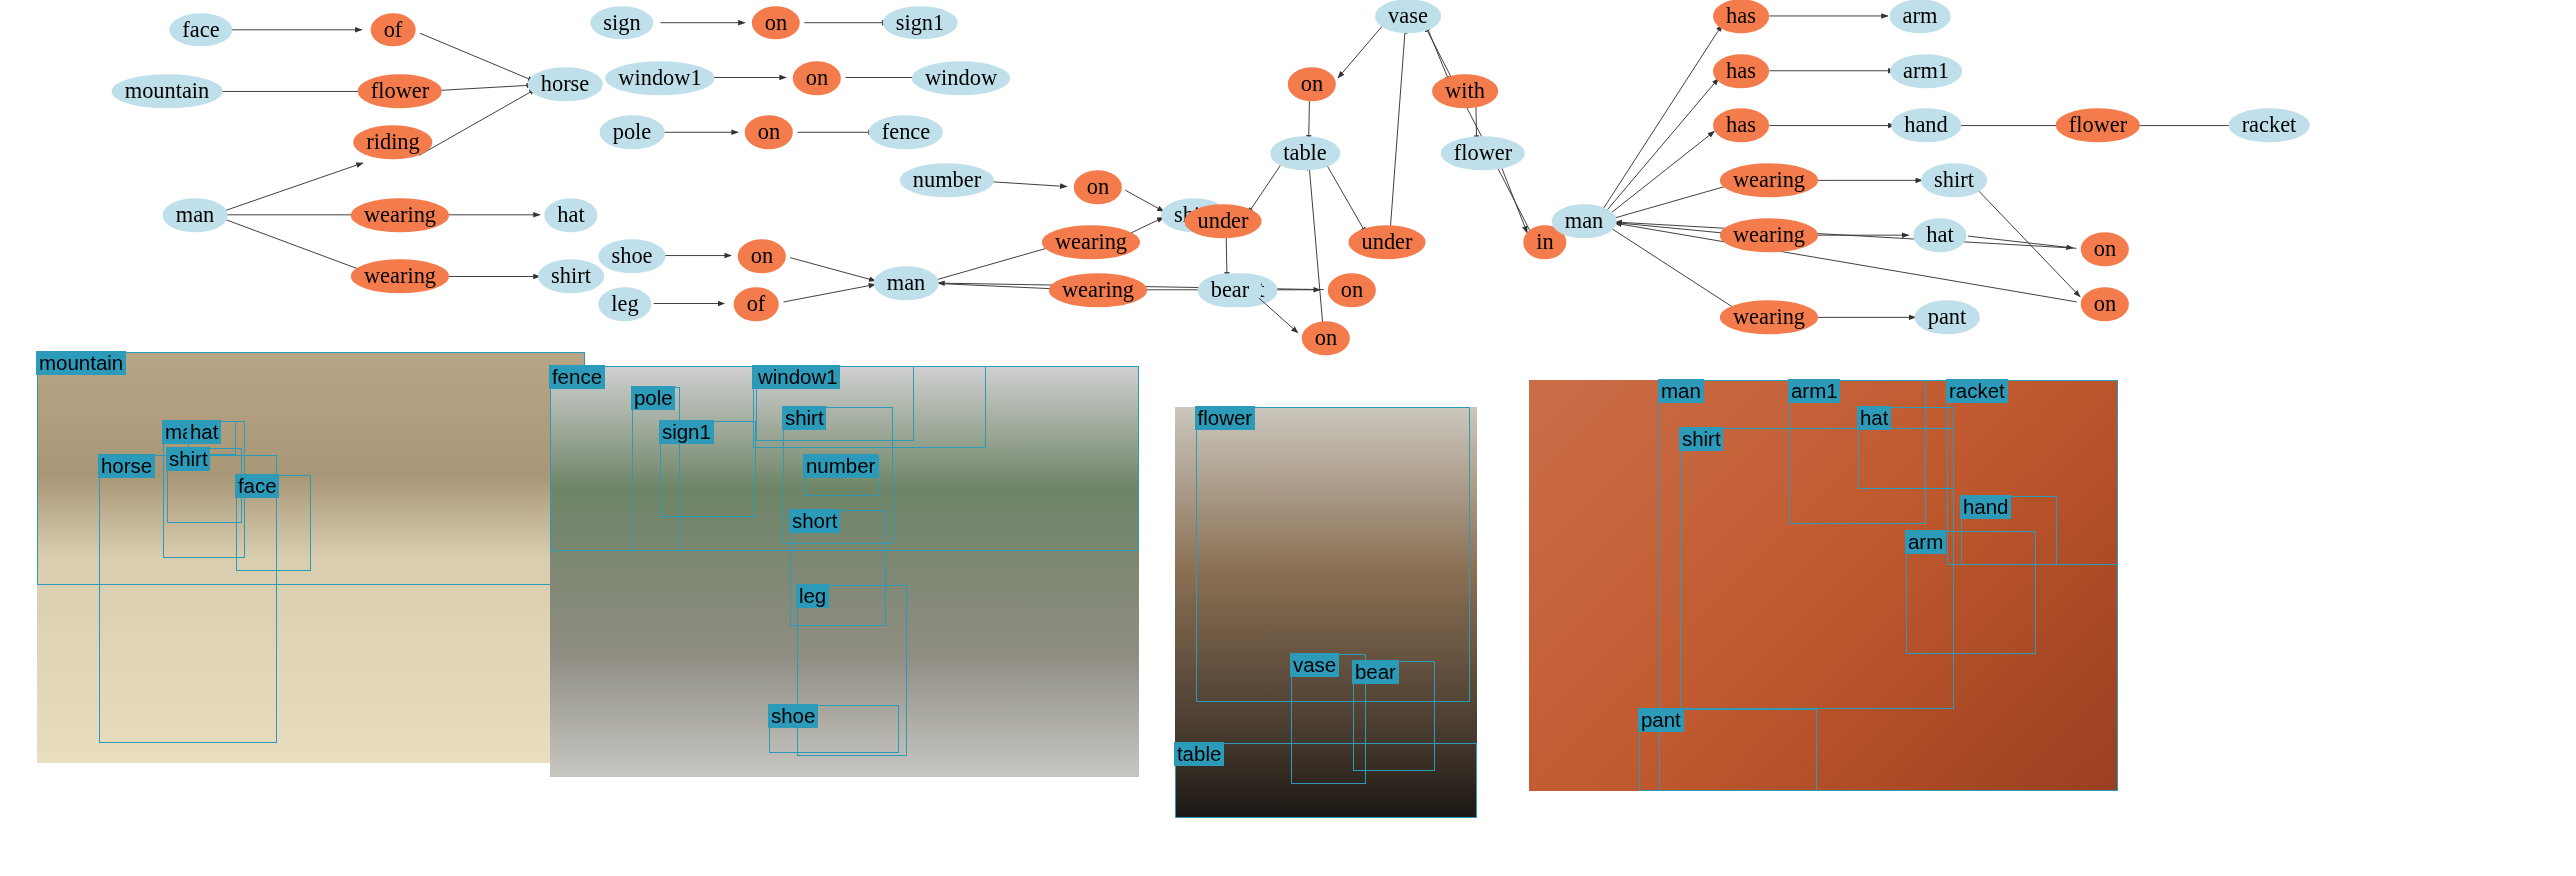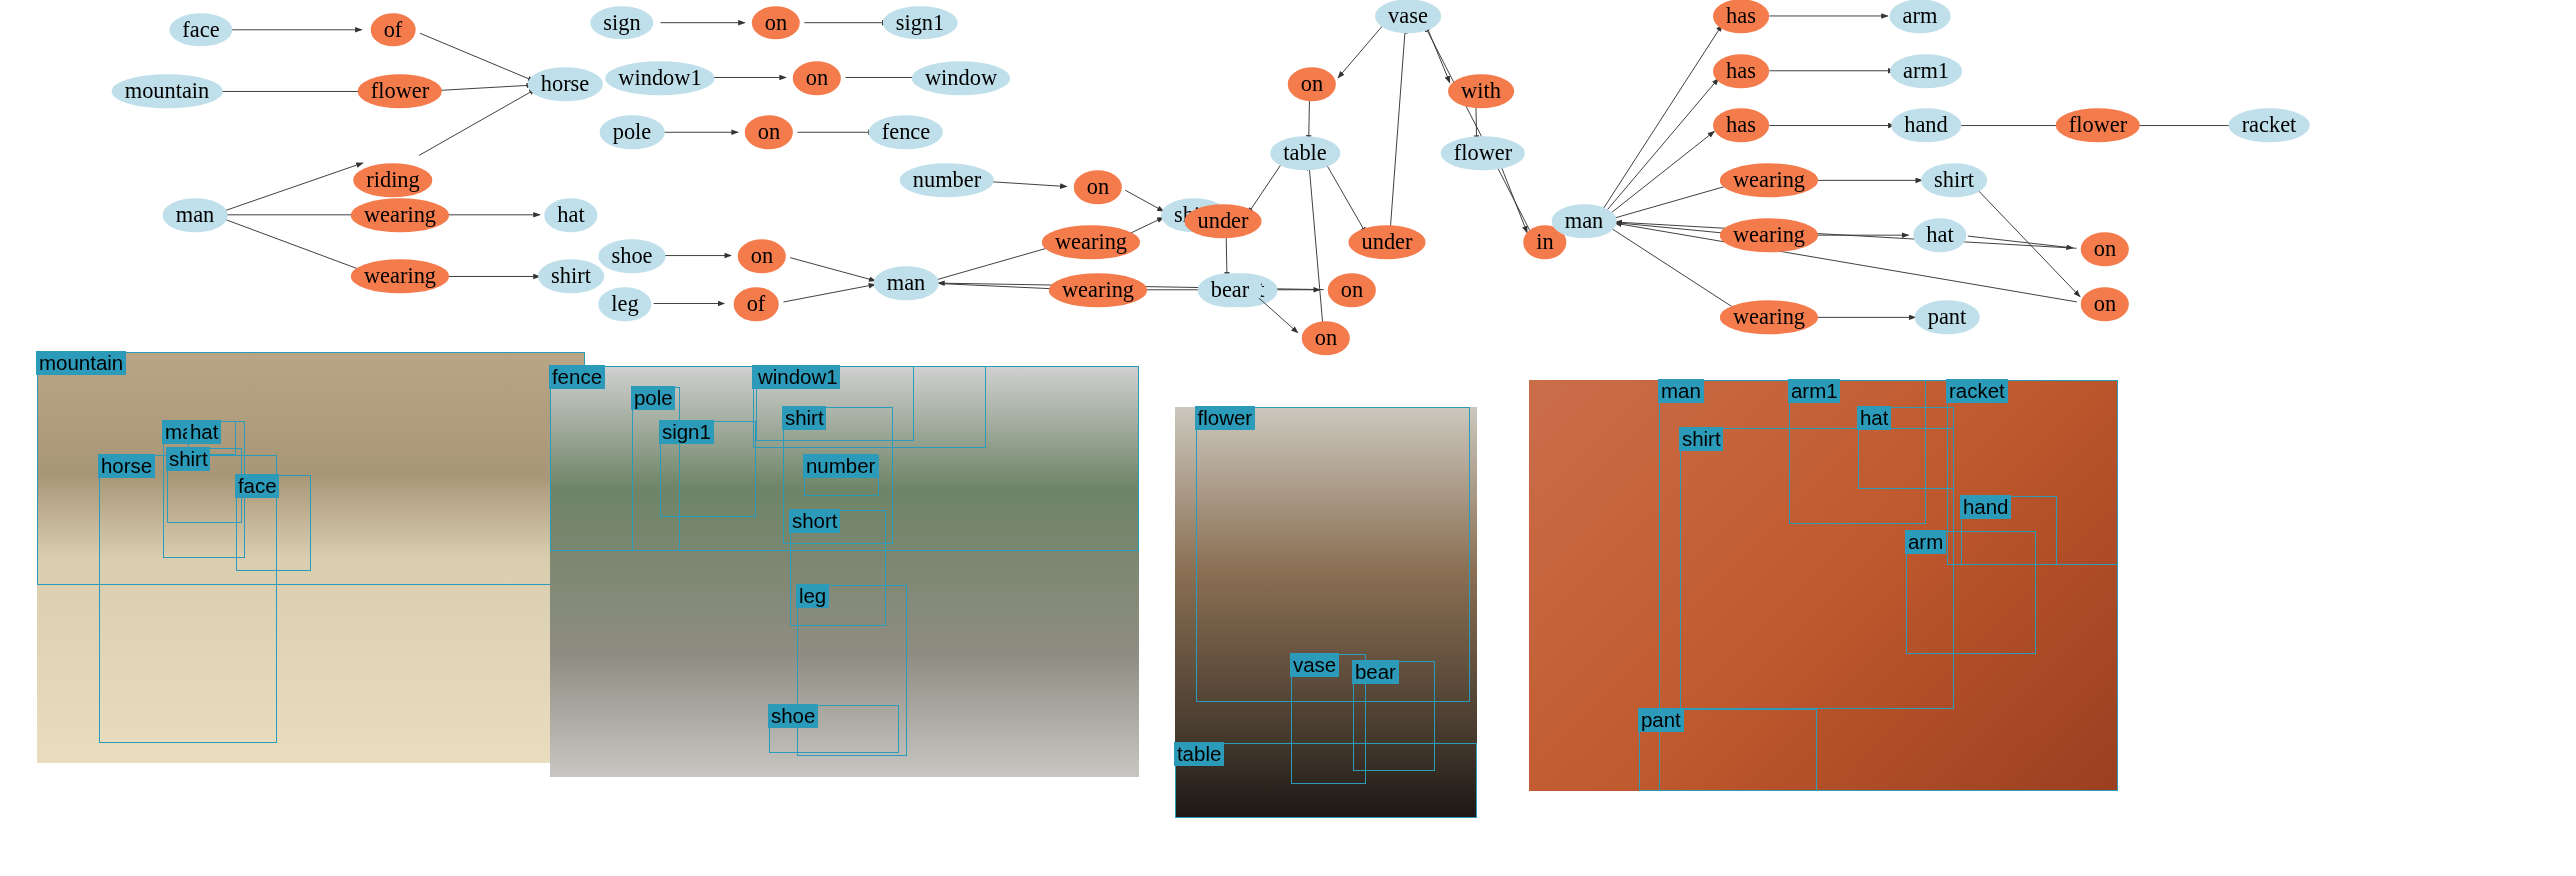--- a/index.html
+++ b/index.html
@@ -39,21 +39,21 @@
         <line x1="199.04999999999998" y1="220.5" x2="355.55" y2="220.5" stroke="#333" stroke-width="1" marker-end="url(#ah)"></line>
         <line x1="419.55" y1="220.5" x2="539.3" y2="220.5" stroke="#333" stroke-width="1" marker-end="url(#ah)"></line>
         <line x1="197.78478855663454" y1="223.94817462679615" x2="356.9839063024809" y2="283.20182537320386" stroke="#333" stroke-width="1" marker-end="url(#ah)"></line>
         <line x1="419.55" y1="286.65" x2="539.3" y2="286.65" stroke="#333" stroke-width="1" marker-end="url(#ah)"></line>
       </svg>
       <div class="node obj" style="left: 164px; top: 20.6px; transform: translate(-50%, -50%);">face</div>
       <div class="node rel" style="left: 356px; top: 20.6px; transform: translate(-50%, -50%);">of</div>
       <div class="node obj" style="left: 130px; top: 82px; transform: translate(-50%, -50%);">mountain</div>
       <div class="node rel" style="left: 363px; top: 82px; transform: translate(-50%, -50%);">flower</div>
       <div class="node obj" style="left: 528px; top: 75px; transform: translate(-50%, -50%);">horse</div>
-      <div class="node rel" style="left: 356px; top: 133px; transform: translate(-50%, -50%); margin-top: 38px;">riding</div>
+      <div class="node rel" style="left: 356px; top: 133px; transform: translate(-50%, -50%);">riding</div>
       <div class="node obj" style="left: 158px; top: 206px; transform: translate(-50%, -50%);">man</div>
       <div class="node rel" style="left: 363px; top: 206px; transform: translate(-50%, -50%);">wearing</div>
       <div class="node obj" style="left: 534px; top: 206px; transform: translate(-50%, -50%);">hat</div>
       <div class="node rel" style="left: 363px; top: 267px; transform: translate(-50%, -50%);">wearing</div>
       <div class="node obj" style="left: 534px; top: 267px; transform: translate(-50%, -50%);">shirt</div>
     </div>
     <div class="img-area img1" style="width: 548px; height: 411px; margin-top: 28px;">
       <div class="bbox" style="left: 0px; top: 0px; width: 548px; height: 233px;">
         <div class="bbox-label">mountain</div>
       </div>
@@ -172,21 +172,21 @@
         <line x1="54.435111570629964" y1="239.79044628251987" x2="55.41687355328604" y2="289.40955371748015" stroke="#333" stroke-width="1" marker-end="url(#ah)"></line>
         <line x1="159.99840308199197" y1="163.16764133552985" x2="204.78847650707576" y2="241.08235866447015" stroke="#333" stroke-width="1" marker-end="url(#ah)"></line>
         <line x1="230.56607238127555" y1="237.94928152238757" x2="246.82178463455438" y2="19.300718477612442" stroke="#333" stroke-width="1" marker-end="url(#ah)"></line>
         <line x1="347.82629936490923" y1="164.21630629972535" x2="377.5468607197695" y2="240.03369370027465" stroke="#333" stroke-width="1" marker-end="url(#ah)"></line>
         <line x1="381.35094851719964" y1="239.6376260213518" x2="267.5222583471737" y2="17.612373978648215" stroke="#333" stroke-width="1" marker-end="url(#ah)"></line>
         <line x1="85.63281572999747" y1="306.71656314599954" x2="131.28947550600284" y2="347.4334368540005" stroke="#333" stroke-width="1" marker-end="url(#ah)"></line>
         <line x1="158.38705421775458" y1="340.8733951839166" x2="143.40467188654478" y2="166.27660481608342" stroke="#333" stroke-width="1" marker-end="url(#ah)"></line>
       </svg>
       <div class="node obj" style="left: 233px; top: 6.9px; transform: translate(-50%, -50%);">vase</div>
       <div class="node rel" style="left: 137px; top: 75px; transform: translate(-50%, -50%);">on</div>
-      <div class="node rel" style="left: 306px; top: 82px; transform: translate(-50%, -50%); font-family: Liberation Serif, serif;">with</div>
+      <div class="node rel" style="left: 290px; top: 82px; transform: translate(-50%, -50%); font-family: Liberation Serif, serif;">with</div>
       <div class="node obj" style="left: 130px; top: 144px; transform: translate(-50%, -50%);">table</div>
       <div class="node obj" style="left: 308px; top: 144px; transform: translate(-50%, -50%);">flower</div>
       <div class="node rel" style="left: 48px; top: 212px; transform: translate(-50%, -50%);">under</div>
       <div class="node rel" style="left: 212px; top: 233px; transform: translate(-50%, -50%);">under</div>
       <div class="node rel" style="left: 370px; top: 233px; transform: translate(-50%, -50%);">in</div>
       <div class="node obj" style="left: 55px; top: 281px; transform: translate(-50%, -50%);">bear</div>
       <div class="node rel" style="left: 151px; top: 329px; transform: translate(-50%, -50%);">on</div>
     </div>
     <div class="img-area img3" style="width: 302px; height: 411px; margin-top: 28px;">
       <div class="bbox" style="left: 20.6px; top: 0px; width: 274px; height: 295px;">

